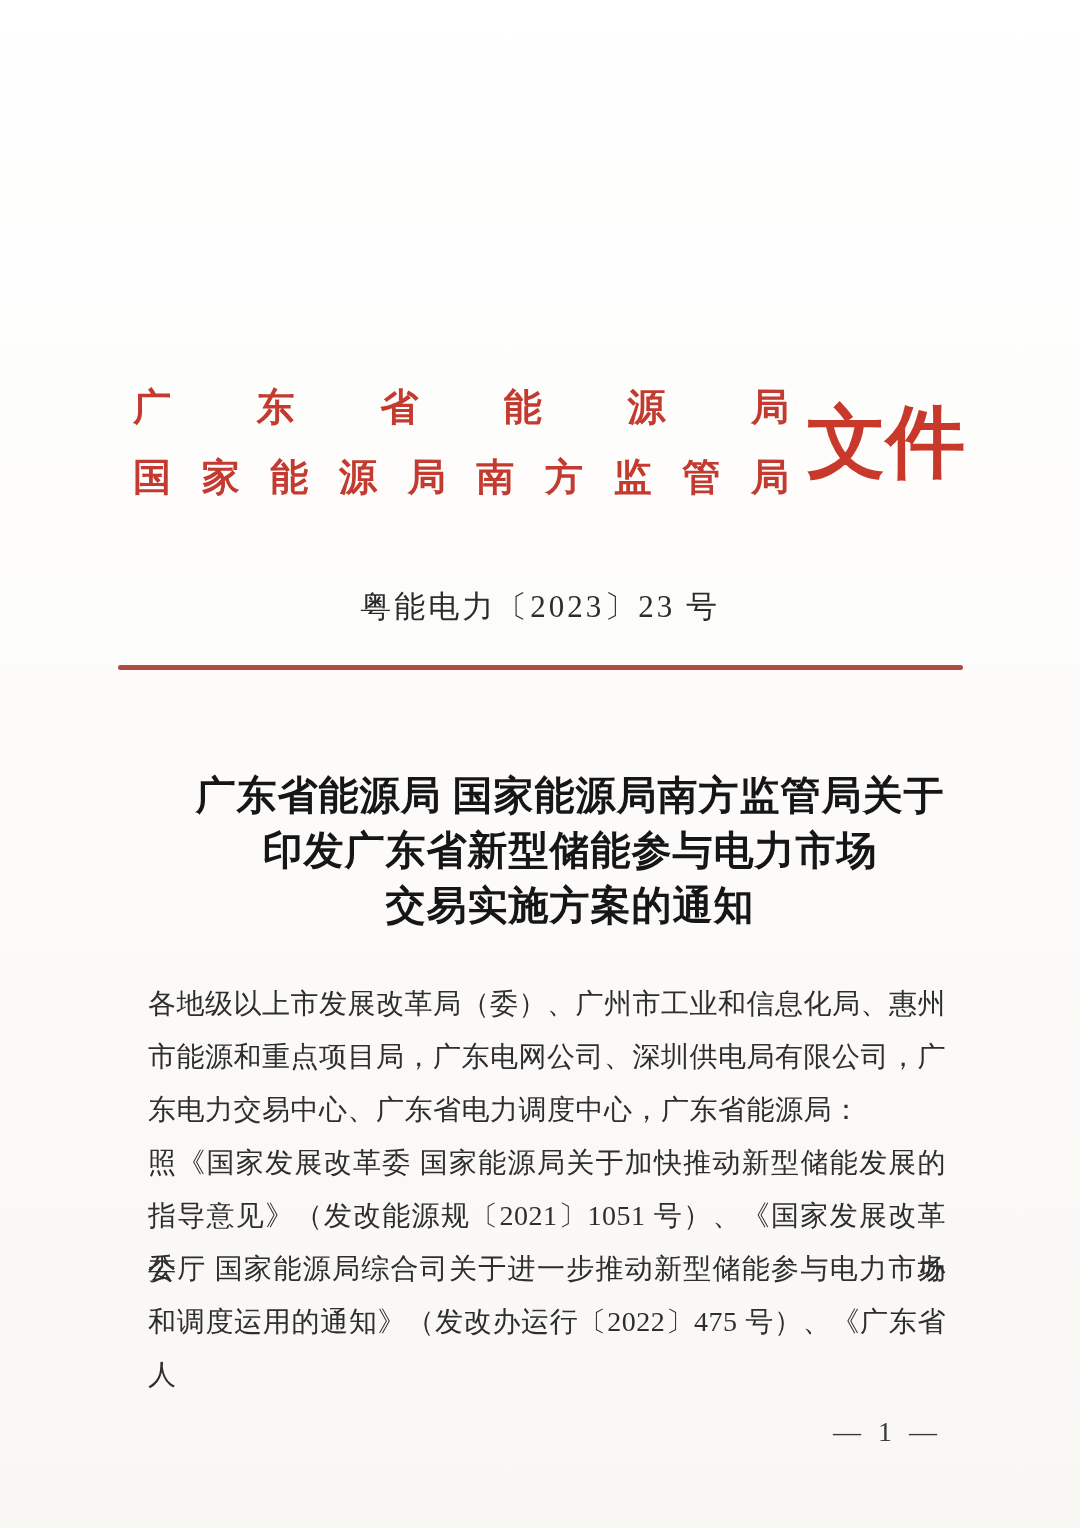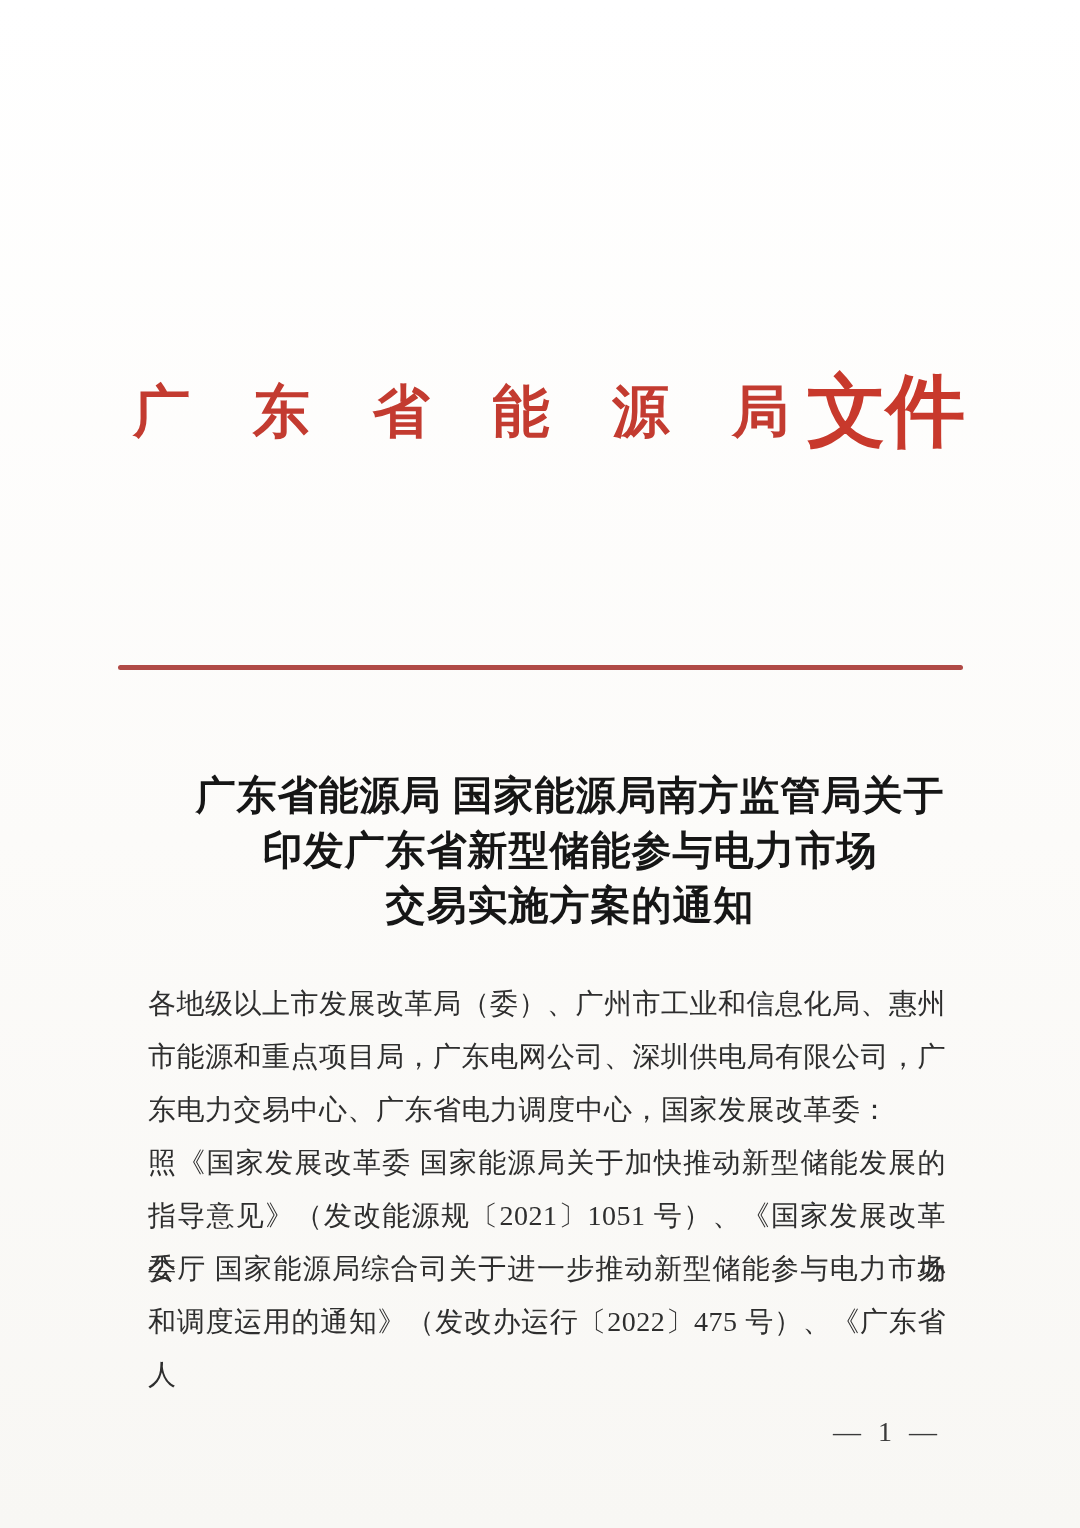--- a/index.html
+++ b/index.html
@@ -29,21 +29,21 @@
     align-items: center;
   }
 
   .agency-block {
     width: 688px;
   }
 
   .agency-line {
     color: #c33b30;
     font-weight: bold;
-    font-size: 57px;
+    font-size: 38px;
     line-height: 70px;
     text-align: justify;
     text-align-last: justify;
     text-justify: inter-character;
     white-space: normal;
   }
 
   .doc-type {
     color: #c8392c;
     font-weight: bold;
@@ -134,39 +134,41 @@
   }
 </style>
 </head>
 <body>
 
 <div class="page">
 
   <div class="header">
     <div class="agency-block">
       <div class="agency-line">广东省能源局</div>
+      <div class="agency-line">国家能源局南方监管局</div>
     </div>
     <div class="doc-type">文件</div>
   </div>
 
+  <div class="doc-number">粤能电力〔2023〕23 号</div>
 
   <div class="red-divider"></div>
 
   <div class="title">
     <span class="title-line">广东省能源局 国家能源局南方监管局关于</span>
     <span class="title-line">印发广东省新型储能参与电力市场</span>
     <span class="title-line">交易实施方案的通知</span>
   </div>
 
   <div class="body-text">
 
     <div>
       <span class="body-line">各地级以上市发展改革局（委）、广州市工业和信息化局、惠州</span>
       <span class="body-line">市能源和重点项目局，广东电网公司、深圳供电局有限公司，广</span>
-      <span class="body-line flush-left">东电力交易中心、广东省电力调度中心，国家发展改革委：</span>
+      <span class="body-line flush-left">东电力交易中心、广东省电力调度中心，广东省能源局：</span>
     </div>
 
     <div>
       <span class="body-line">照《国家发展改革委 国家能源局关于加快推动新型储能发展的</span>
       <span class="body-line">指导意见》（发改能源规〔2021〕1051 号）、《国家发展改革委办</span>
       <span class="body-line">公厅 国家能源局综合司关于进一步推动新型储能参与电力市场</span>
       <span class="body-line">和调度运用的通知》（发改办运行〔2022〕475 号）、《广东省人</span>
     </div>
 
   </div>

